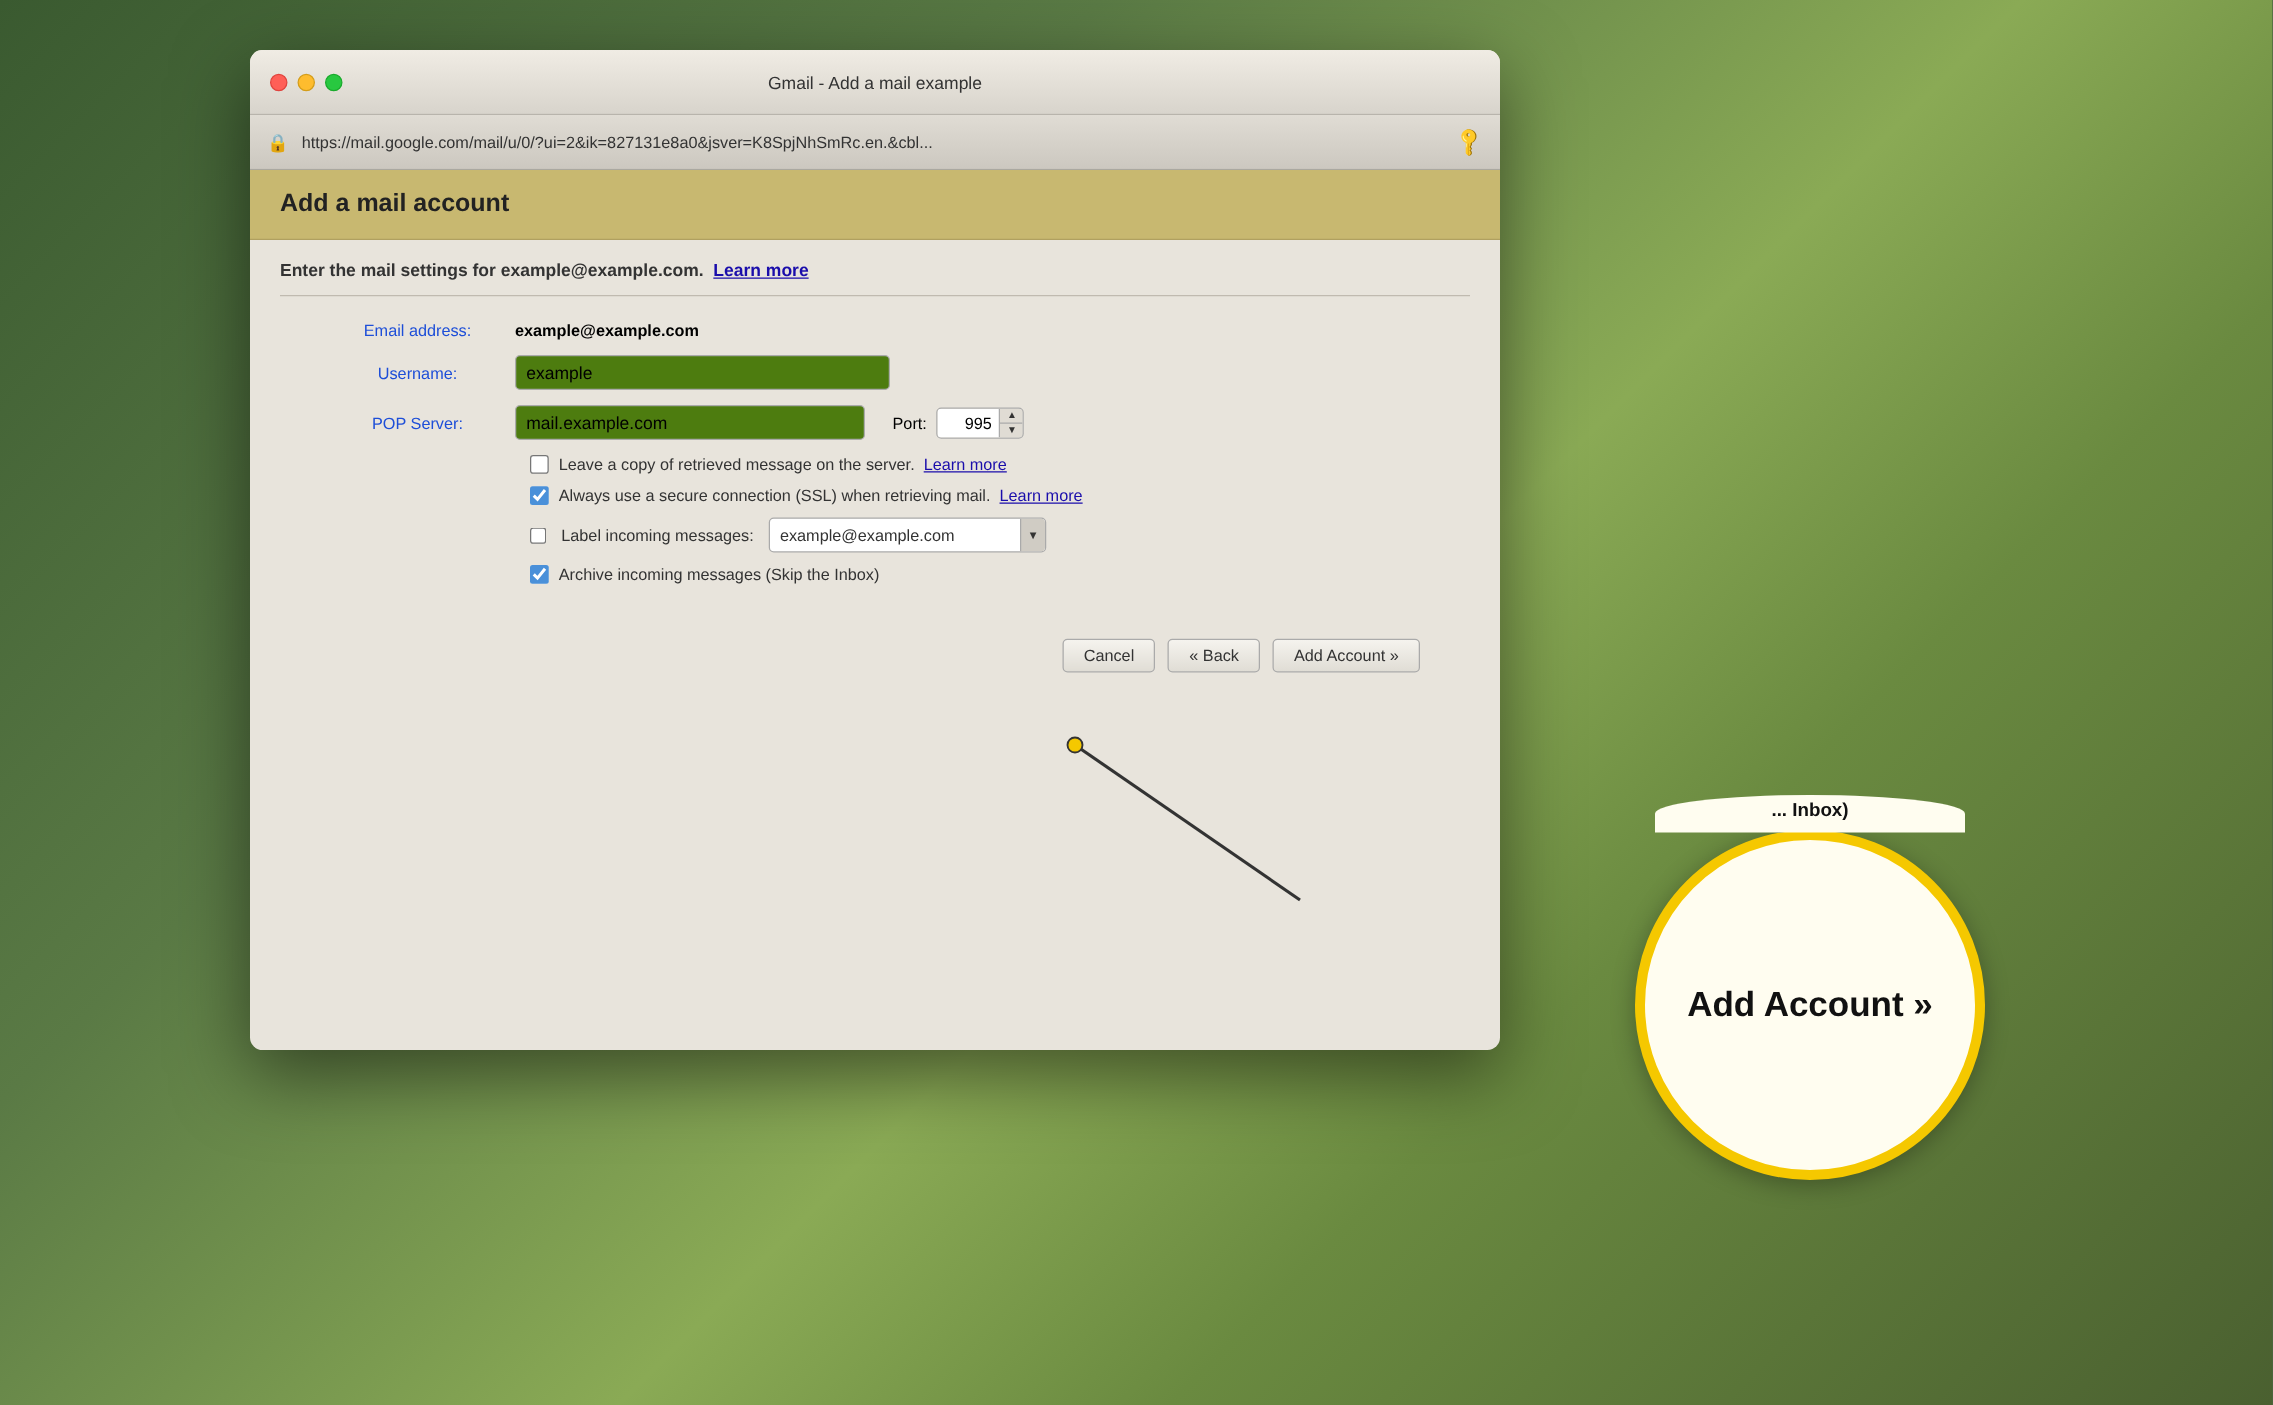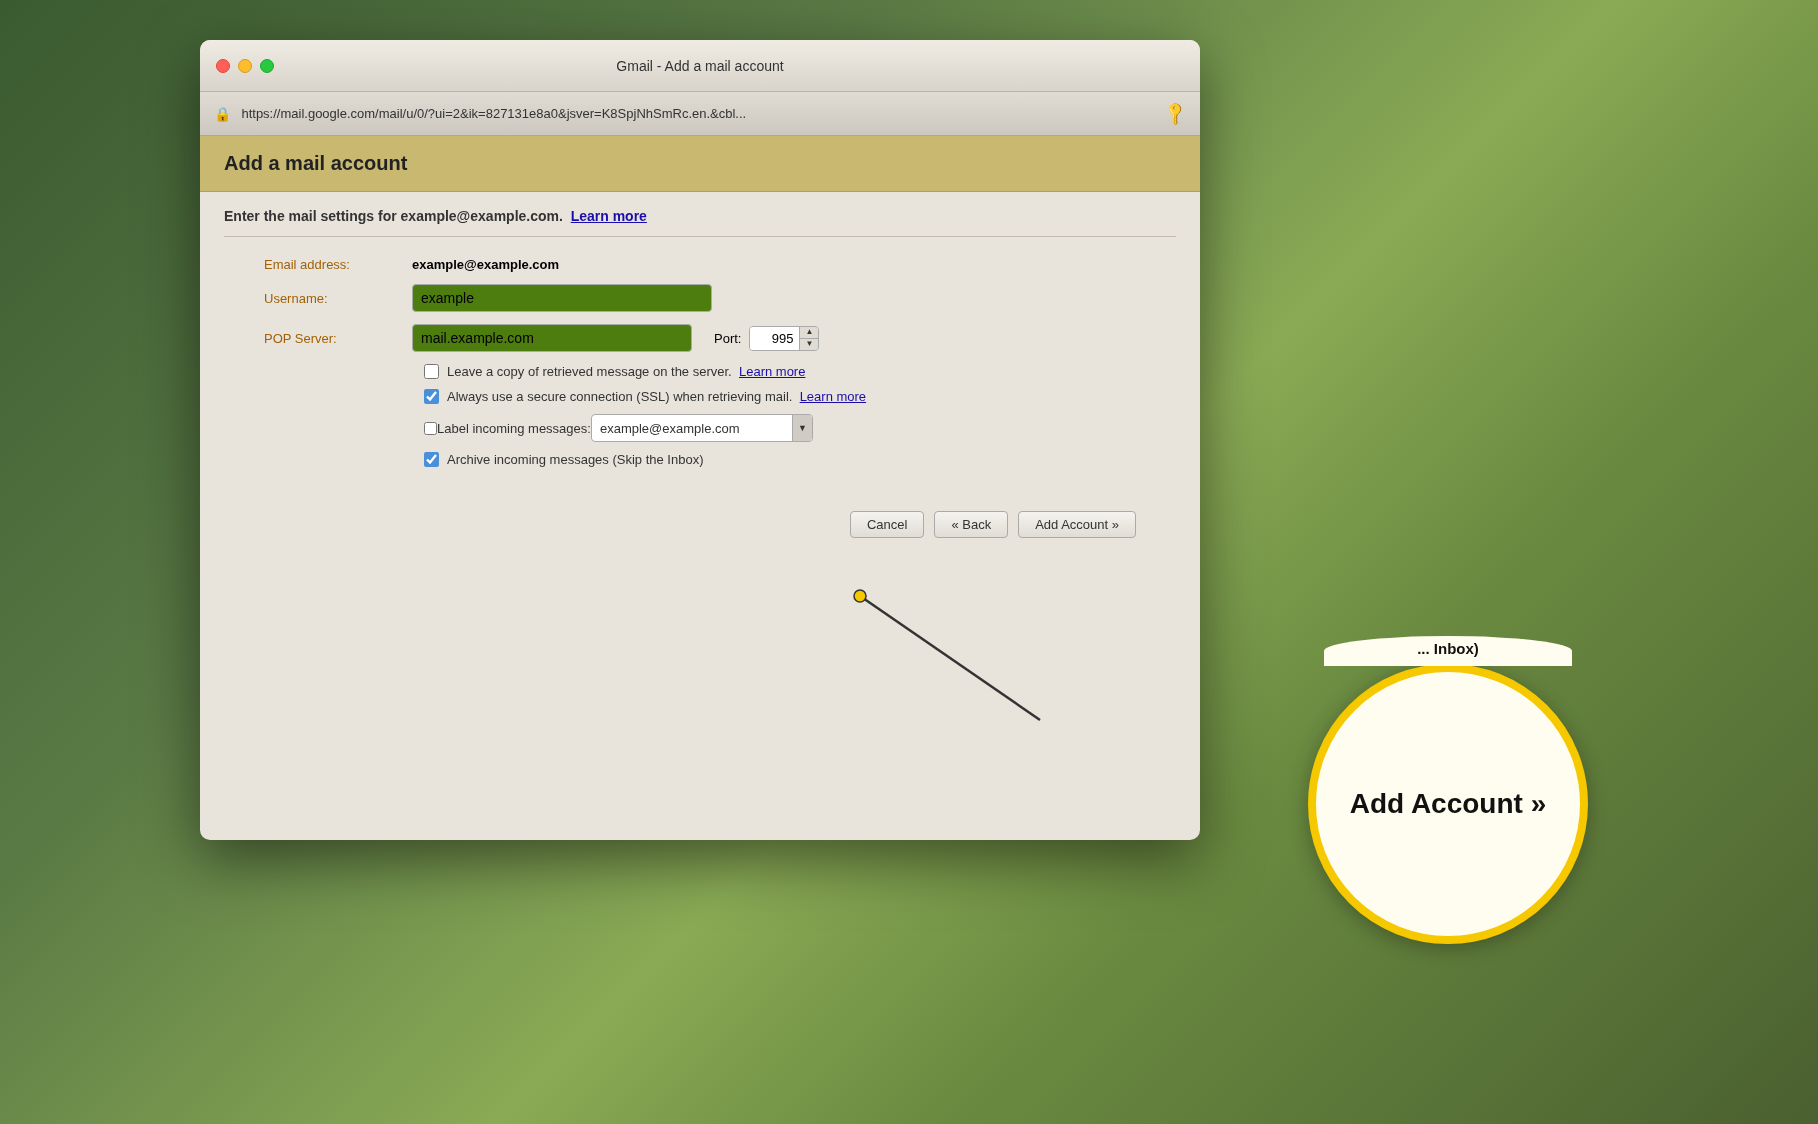--- a/index.html
+++ b/index.html
@@ -139,25 +139,25 @@
       padding: 0 40px;
     }
 
     .form-row {
       display: flex;
       align-items: center;
       margin-bottom: 12px;
     }
 
     .form-label {
-      text-align: left;
+      text-align: center;
       width: 140px;
       margin-right: 8px;
       font-size: 13px;
-      color: #a16207;
+      color: #1d4ed8;
       flex-shrink: 0;
     }
 
     .form-input {
       border: 1px solid #aaa;
       border-radius: 4px;
       padding: 4px 8px;
       font-size: 14px;
       background: #4d7c0f;
       height: 28px;
@@ -240,21 +240,21 @@
       text-decoration: underline;
     }
 
     .label-row {
       display: flex;
       align-items: center;
       margin-bottom: 10px;
       margin-left: 160px;
       font-size: 13px;
       color: #333;
-      gap: 0;
+      gap: 12px;
     }
 
     .label-select-wrapper {
       display: flex;
       align-items: center;
       border: 1px solid #aaa;
       border-radius: 4px;
       background: white;
       overflow: hidden;
       height: 28px;
@@ -324,21 +324,21 @@
 <div class="desktop-bg"></div>
 
 <div class="browser-window">
 
   <div class="title-bar">
     <div class="traffic-lights">
       <div class="traffic-light close"></div>
       <div class="traffic-light minimize"></div>
       <div class="traffic-light maximize"></div>
     </div>
-    <div class="title-bar-title">Gmail - Add a mail account</div>
+    <div class="title-bar-title">Gmail - Add a mail example</div>
   </div>
 
   <div class="address-bar">
     <span class="lock-icon">🔒</span>
     <span class="address-text">https://mail.google.com/mail/u/0/?ui=2&amp;ik=827131e8a0&amp;jsver=K8SpjNhSmRc.en.&amp;cbl...</span>
     <span class="key-icon">🔑</span>
   </div>
 
   <div class="page-content">
 

